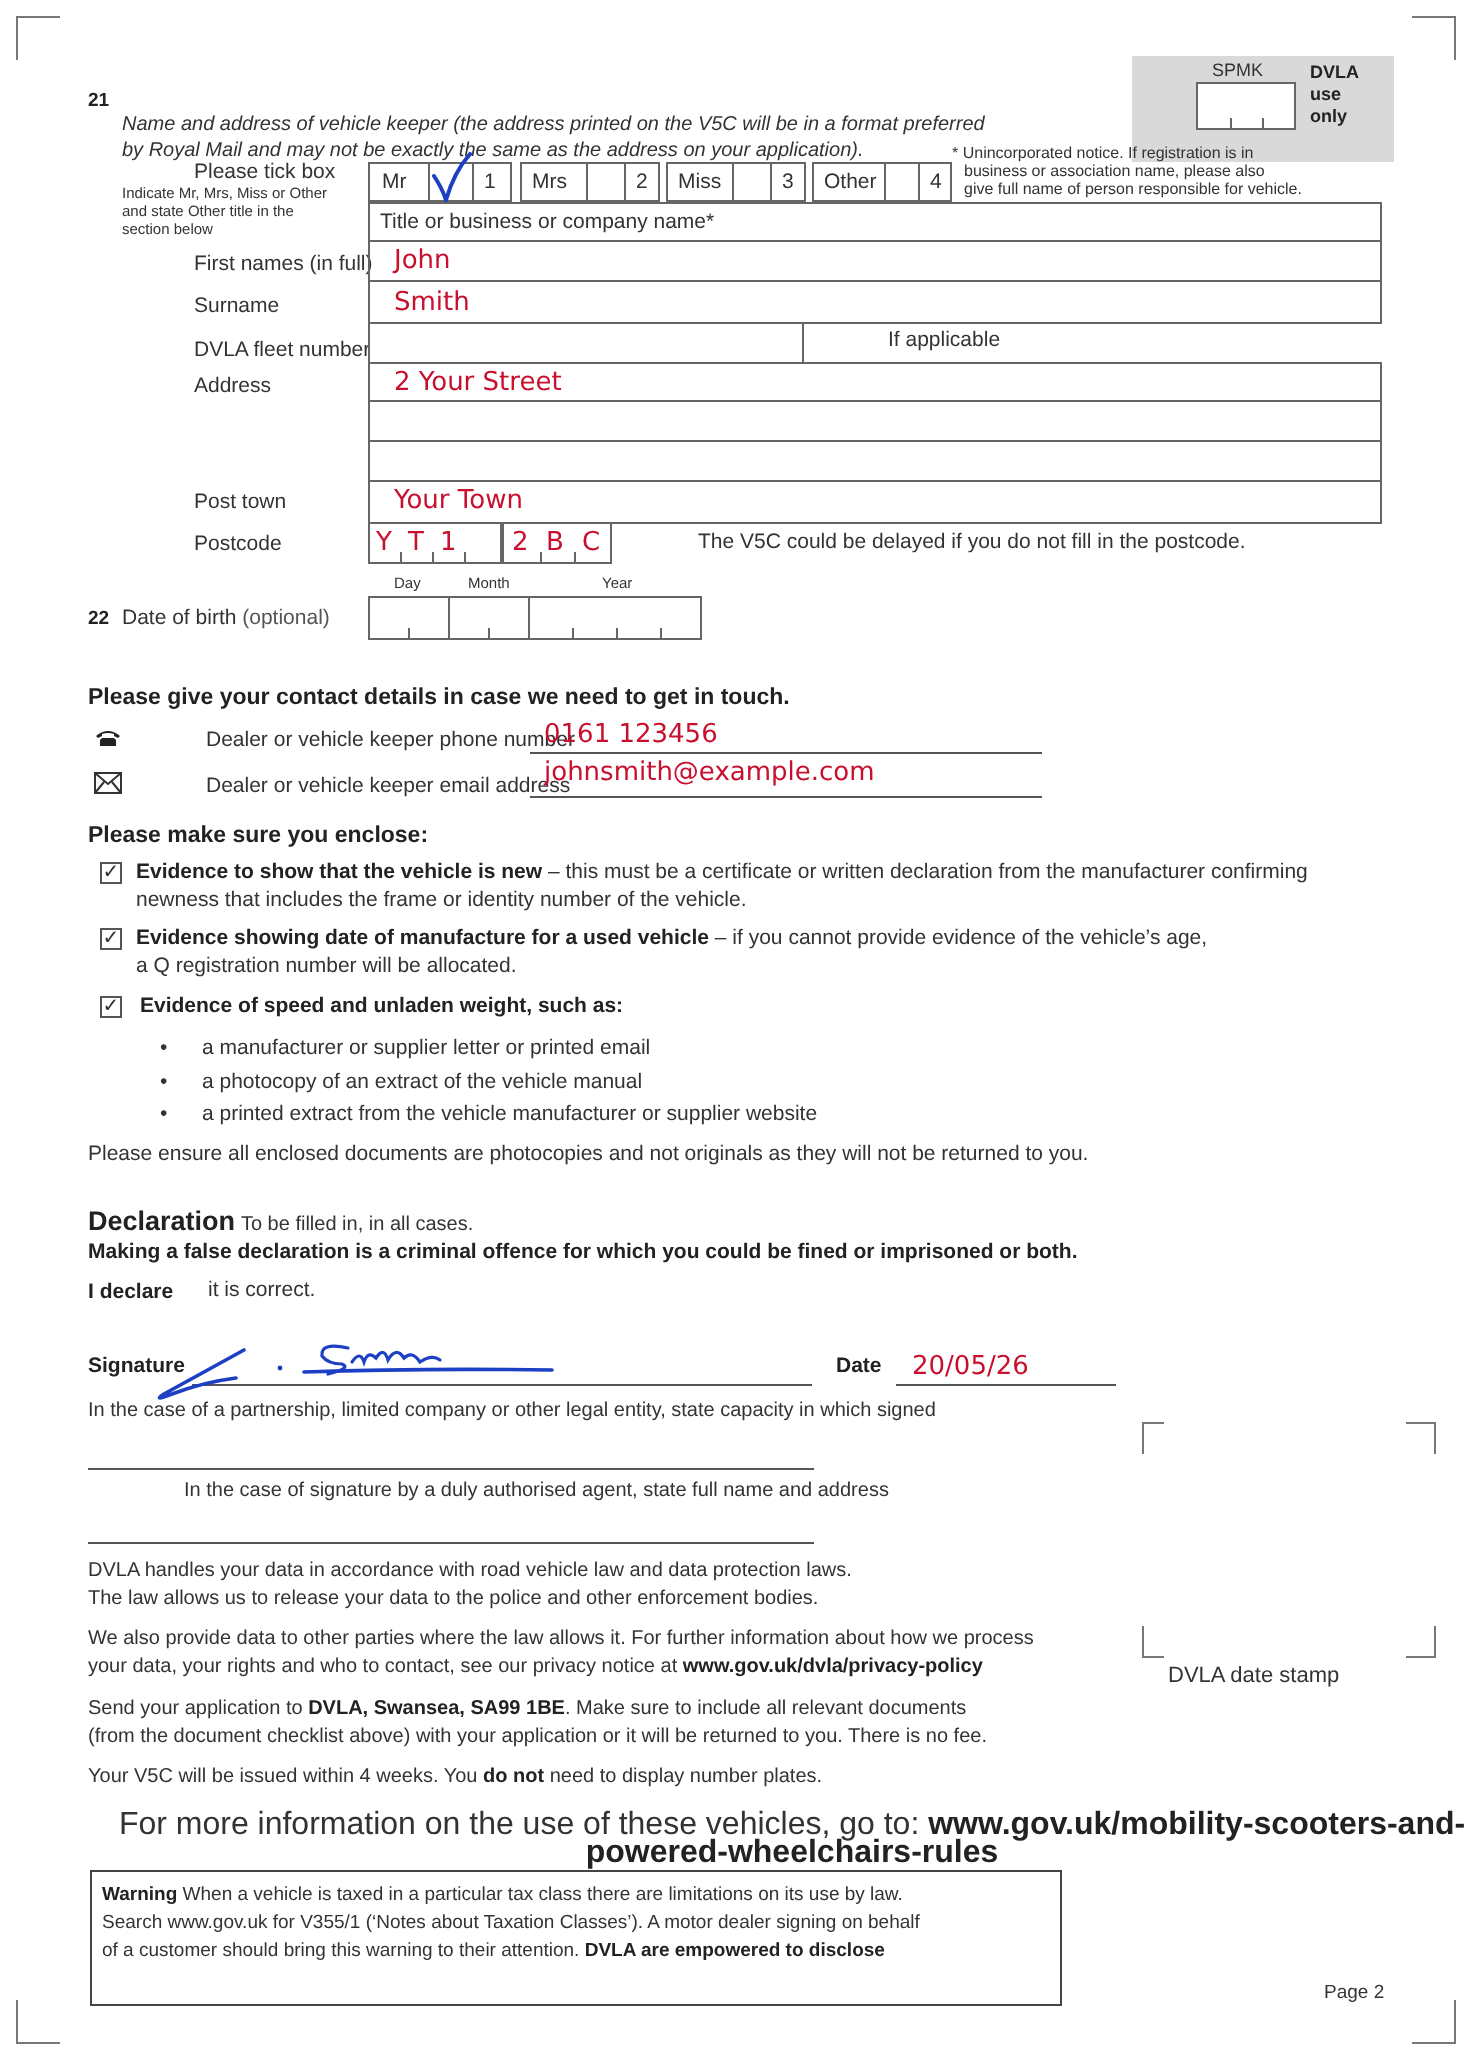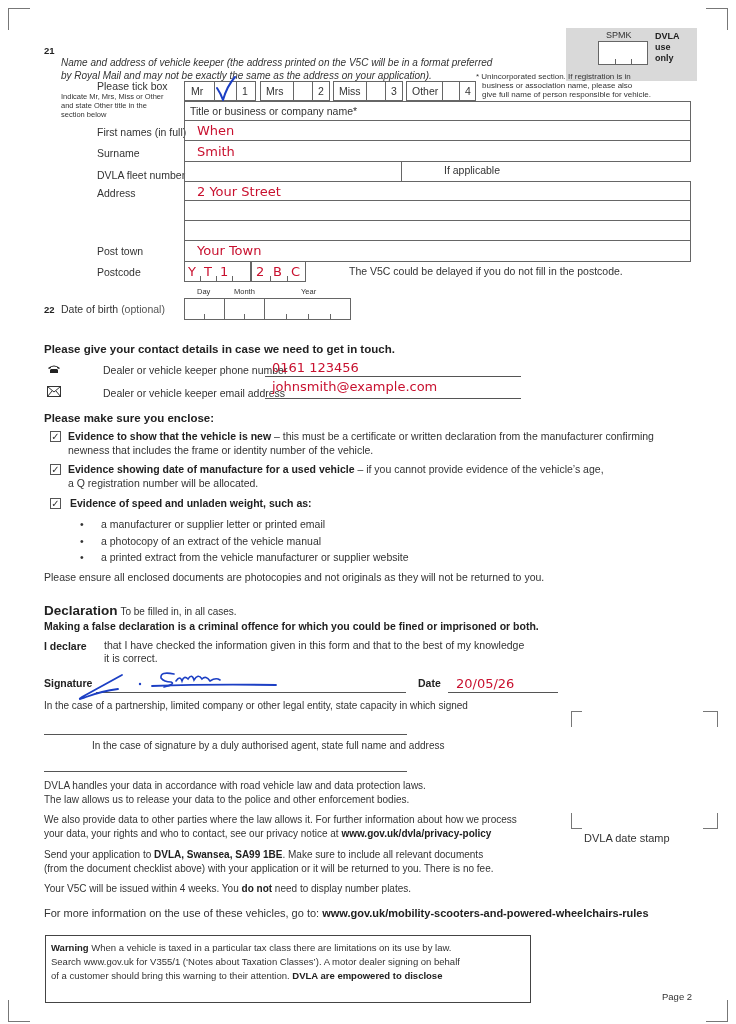--- a/index.html
+++ b/index.html
@@ -80,32 +80,32 @@
   </div>
   <div class="box" style="left:222px;top:0;width:70px;height:20px;">
     <span class="abs" style="left:5px;top:3px;">Other</span>
     <div class="abs" style="left:35px;top:0;width:1px;height:18px;background:#666;"></div>
     <div class="abs" style="left:52px;top:0;width:1px;height:18px;background:#666;"></div>
     <span class="abs" style="left:58px;top:3px;">4</span>
   </div>
 </div>
 
 <div class="abs small" style="left:476px;top:72px;font-size:8px;line-height:9px;">
-  <div>* Unincorporated section. If registration is in</div>
+  <div>* Unincorporated notice. If registration is in</div>
   <div style="padding-left:6px;">business or association name, please also</div>
   <div style="padding-left:6px;">give full name of person responsible for vehicle.</div>
 </div>
 
 <div class="box" style="left:184px;top:101px;width:507px;height:20px;">
   <span class="abs" style="left:5px;top:3px;">Title or business or company name*</span>
 </div>
 
 <div class="lbl" style="left:61px;top:126px;">First names (in full)</div>
 <div class="box" style="left:184px;top:121px;width:507px;height:20px;border-top:none;">
-  <span class="abs hand" style="left:12px;top:2px;">When</span>
+  <span class="abs hand" style="left:12px;top:2px;">John</span>
 </div>
 
 <div class="lbl" style="left:61px;top:147px;">Surname</div>
 <div class="box" style="left:184px;top:141px;width:507px;height:21px;border-top:none;">
   <span class="abs hand" style="left:12px;top:3px;">Smith</span>
 </div>
 
 <div class="lbl" style="left:61px;top:169px;">DVLA fleet number</div>
 <div class="box" style="left:184px;top:162px;width:218px;height:20px;border-top:none;"></div>
 <div class="lbl" style="left:408px;top:164px;">If applicable</div>
@@ -204,21 +204,20 @@
 
 <div class="para" style="left:44px;top:570px;">Please ensure all enclosed documents are photocopies and not originals as they will not be returned to you.</div>
 
 <div class="abs" style="left:44px;top:603px;">
   <span class="bold" style="font-size:13.5px;">Declaration</span>
   <span style="font-size:10px;">To be filled in, in all cases.</span>
 </div>
 <div class="abs bold" style="left:44px;top:620px;font-size:10.5px;">Making a false declaration is a criminal offence for which you could be fined or imprisoned or both.</div>
 <div class="abs bold" style="left:44px;top:640px;font-size:10.5px;">I declare</div>
 <div class="para" style="left:104px;top:639px;line-height:13px;">
-  <div>that I have checked the information given in this form and that to the best of my knowledge</div>
   <div>it is correct.</div>
 </div>
 
 <div class="abs bold" style="left:44px;top:677px;font-size:10.5px;">Signature</div>
 <div class="line" style="left:96px;top:692px;width:310px;"></div>
 <svg class="abs" style="left:70px;top:667px;" width="210" height="34" viewBox="0 0 210 34">
   <path d="M52 8 Q30 20 12 30 Q6 34 16 30 Q32 24 48 22" fill="none" stroke="#1c3fc4" stroke-width="1.8" stroke-linecap="round"></path>
   <circle cx="70" cy="17" r="1.2" fill="#1c3fc4"></circle>
   <path d="M104 7 Q90 4 91 11 Q94 15 101 15 Q106 17 94 20 M106 14 Q110 8 112 14 Q114 8 118 12 Q122 6 124 13 Q128 6 132 12 Q136 8 140 14 Q146 10 150 13" fill="none" stroke="#1c3fc4" stroke-width="1.6" stroke-linecap="round"></path>
   <path d="M82 19 Q140 17 206 18" fill="none" stroke="#1c3fc4" stroke-width="1.8" stroke-linecap="round"></path>
@@ -247,21 +246,21 @@
   <div>We also provide data to other parties where the law allows it. For further information about how we process</div>
   <div><span>your data, your rights and who to contact, see our privacy notice at </span><span class="bold">www.gov.uk/dvla/privacy-policy</span></div>
 </div>
 <div class="para" style="left:44px;top:848px;font-size:10px;line-height:13.5px;">
   <div><span>Send your application to </span><span class="bold">DVLA, Swansea, SA99 1BE</span><span>. Make sure to include all relevant documents</span></div>
   <div>(from the document checklist above) with your application or it will be returned to you. There is no fee.</div>
 </div>
 <div class="para" style="left:44px;top:882px;font-size:10px;">
   <span>Your V5C will be issued within 4 weeks. You </span><span class="bold">do not</span><span> need to display number plates.</span>
 </div>
-<div class="para" style="left:44px;top:906px;font-size:11px;">
+<div class="para" style="left:56px;top:906px;font-size:16px;text-align:center;">
   <span>For more information on the use of these vehicles, go to: </span><span class="bold">www.gov.uk/mobility-scooters-and-powered-wheelchairs-rules</span>
 </div>
 
 <div class="abs" style="left:45px;top:935px;width:486px;height:68px;border:1.5px solid #444;padding:5px 0 0 5px;font-size:9.5px;line-height:14px;color:#333;">
   <div><span class="bold">Warning</span><span> When a vehicle is taxed in a particular tax class there are limitations on its use by law.</span></div>
   <div>Search www.gov.uk for V355/1 (‘Notes about Taxation Classes’). A motor dealer signing on behalf</div>
   <div><span>of a customer should bring this warning to their attention. </span><span class="bold">DVLA are empowered to disclose</span></div>
 </div>
 
 <div class="abs" style="left:662px;top:991px;font-size:9.5px;">Page 2</div>

